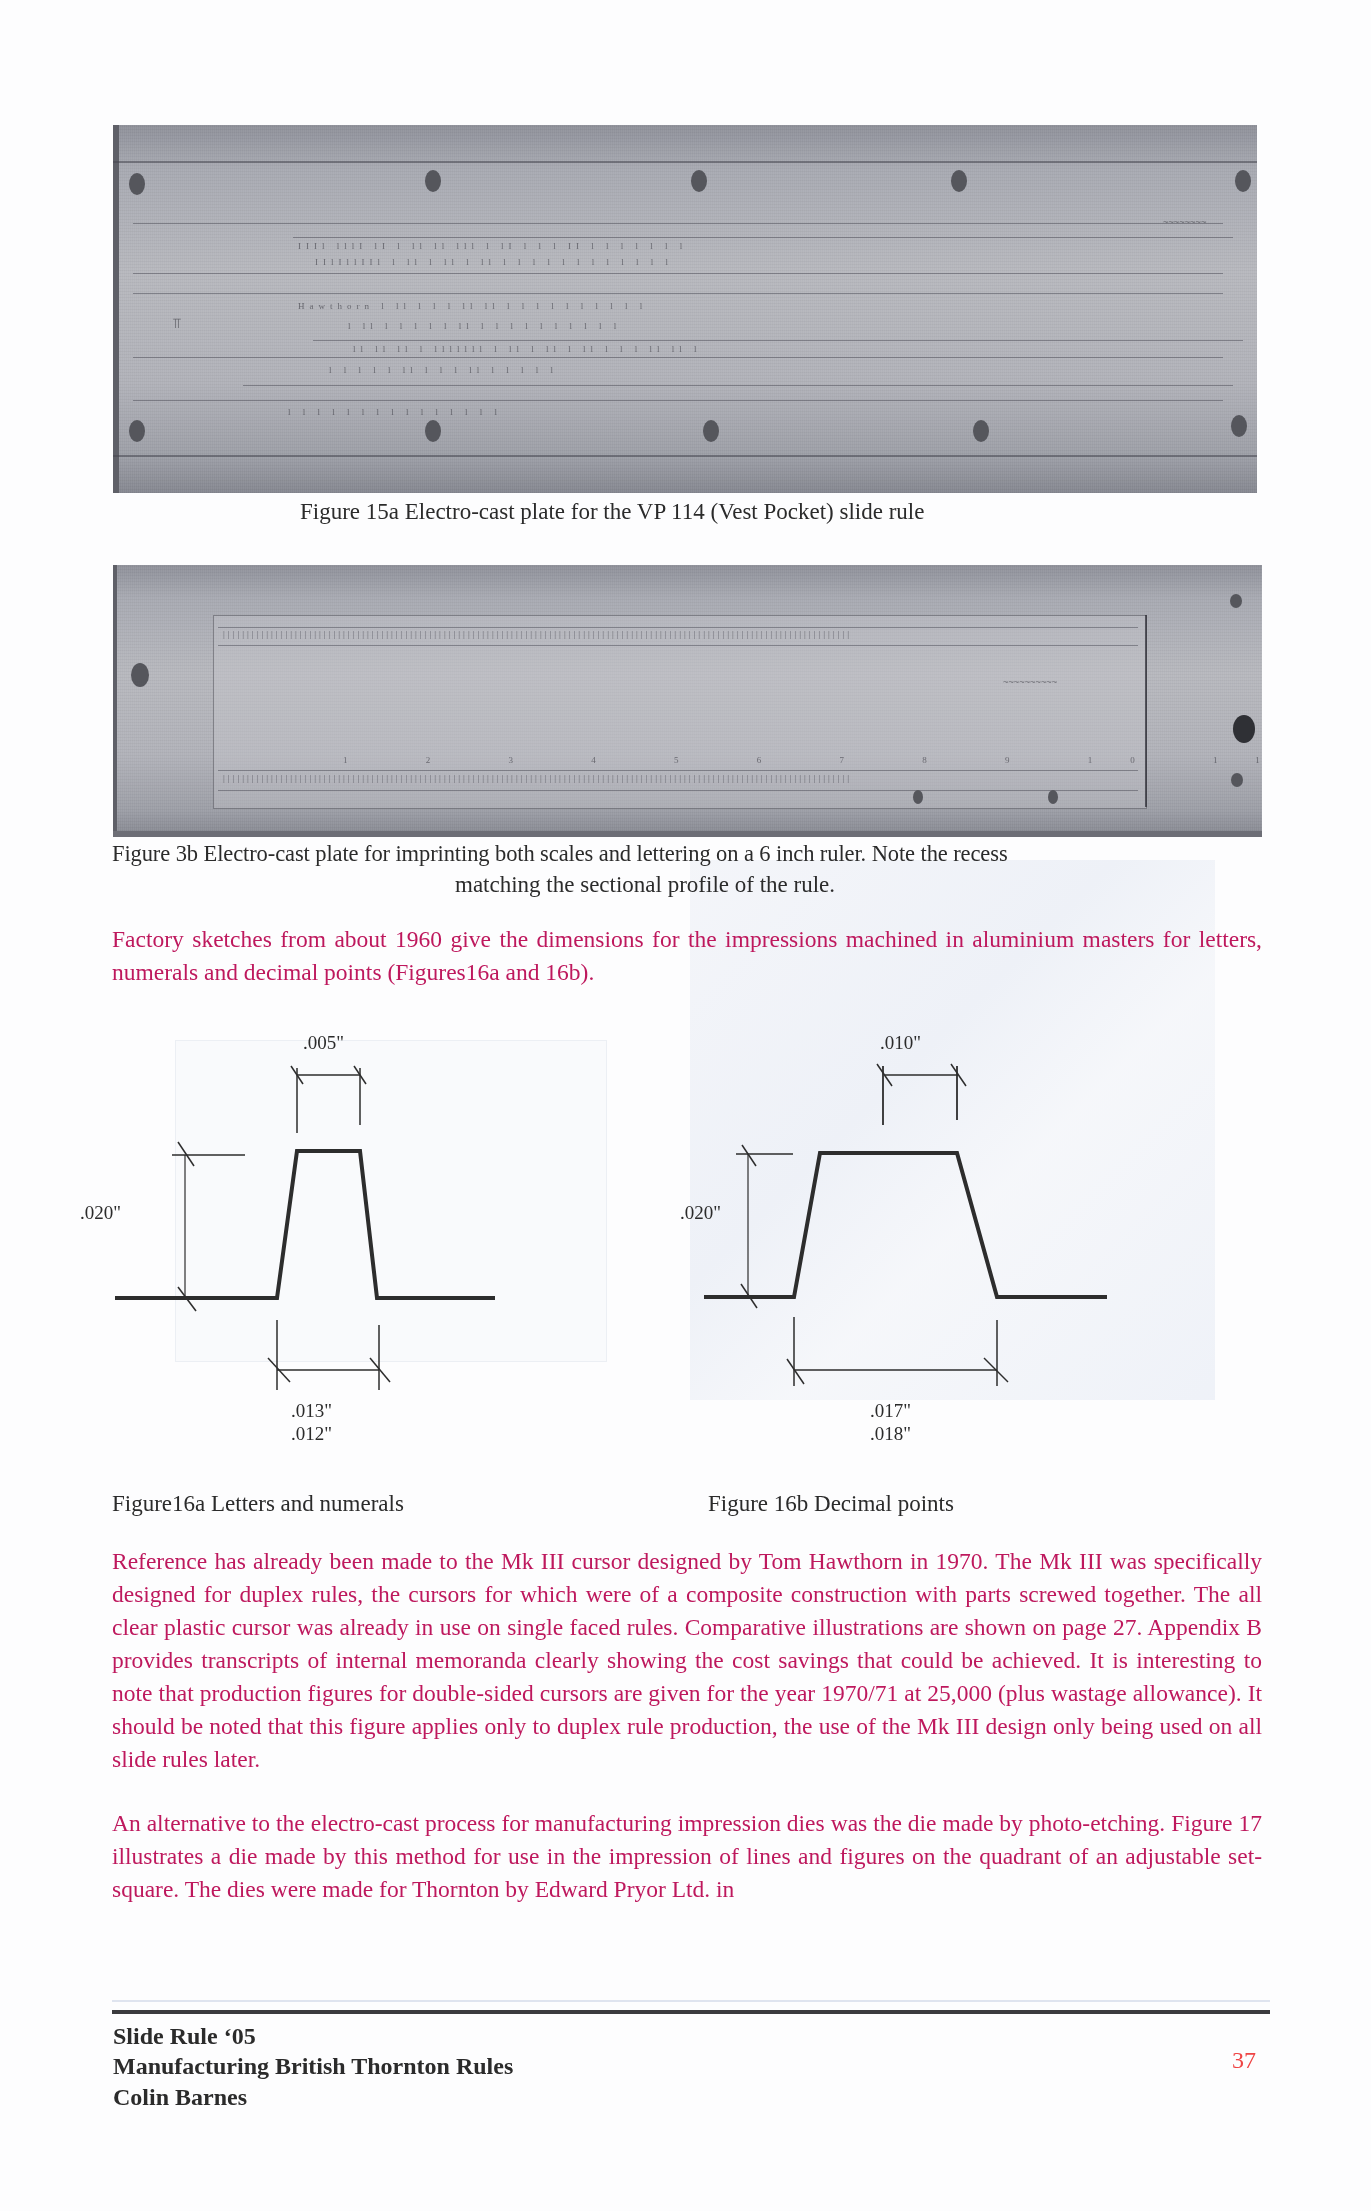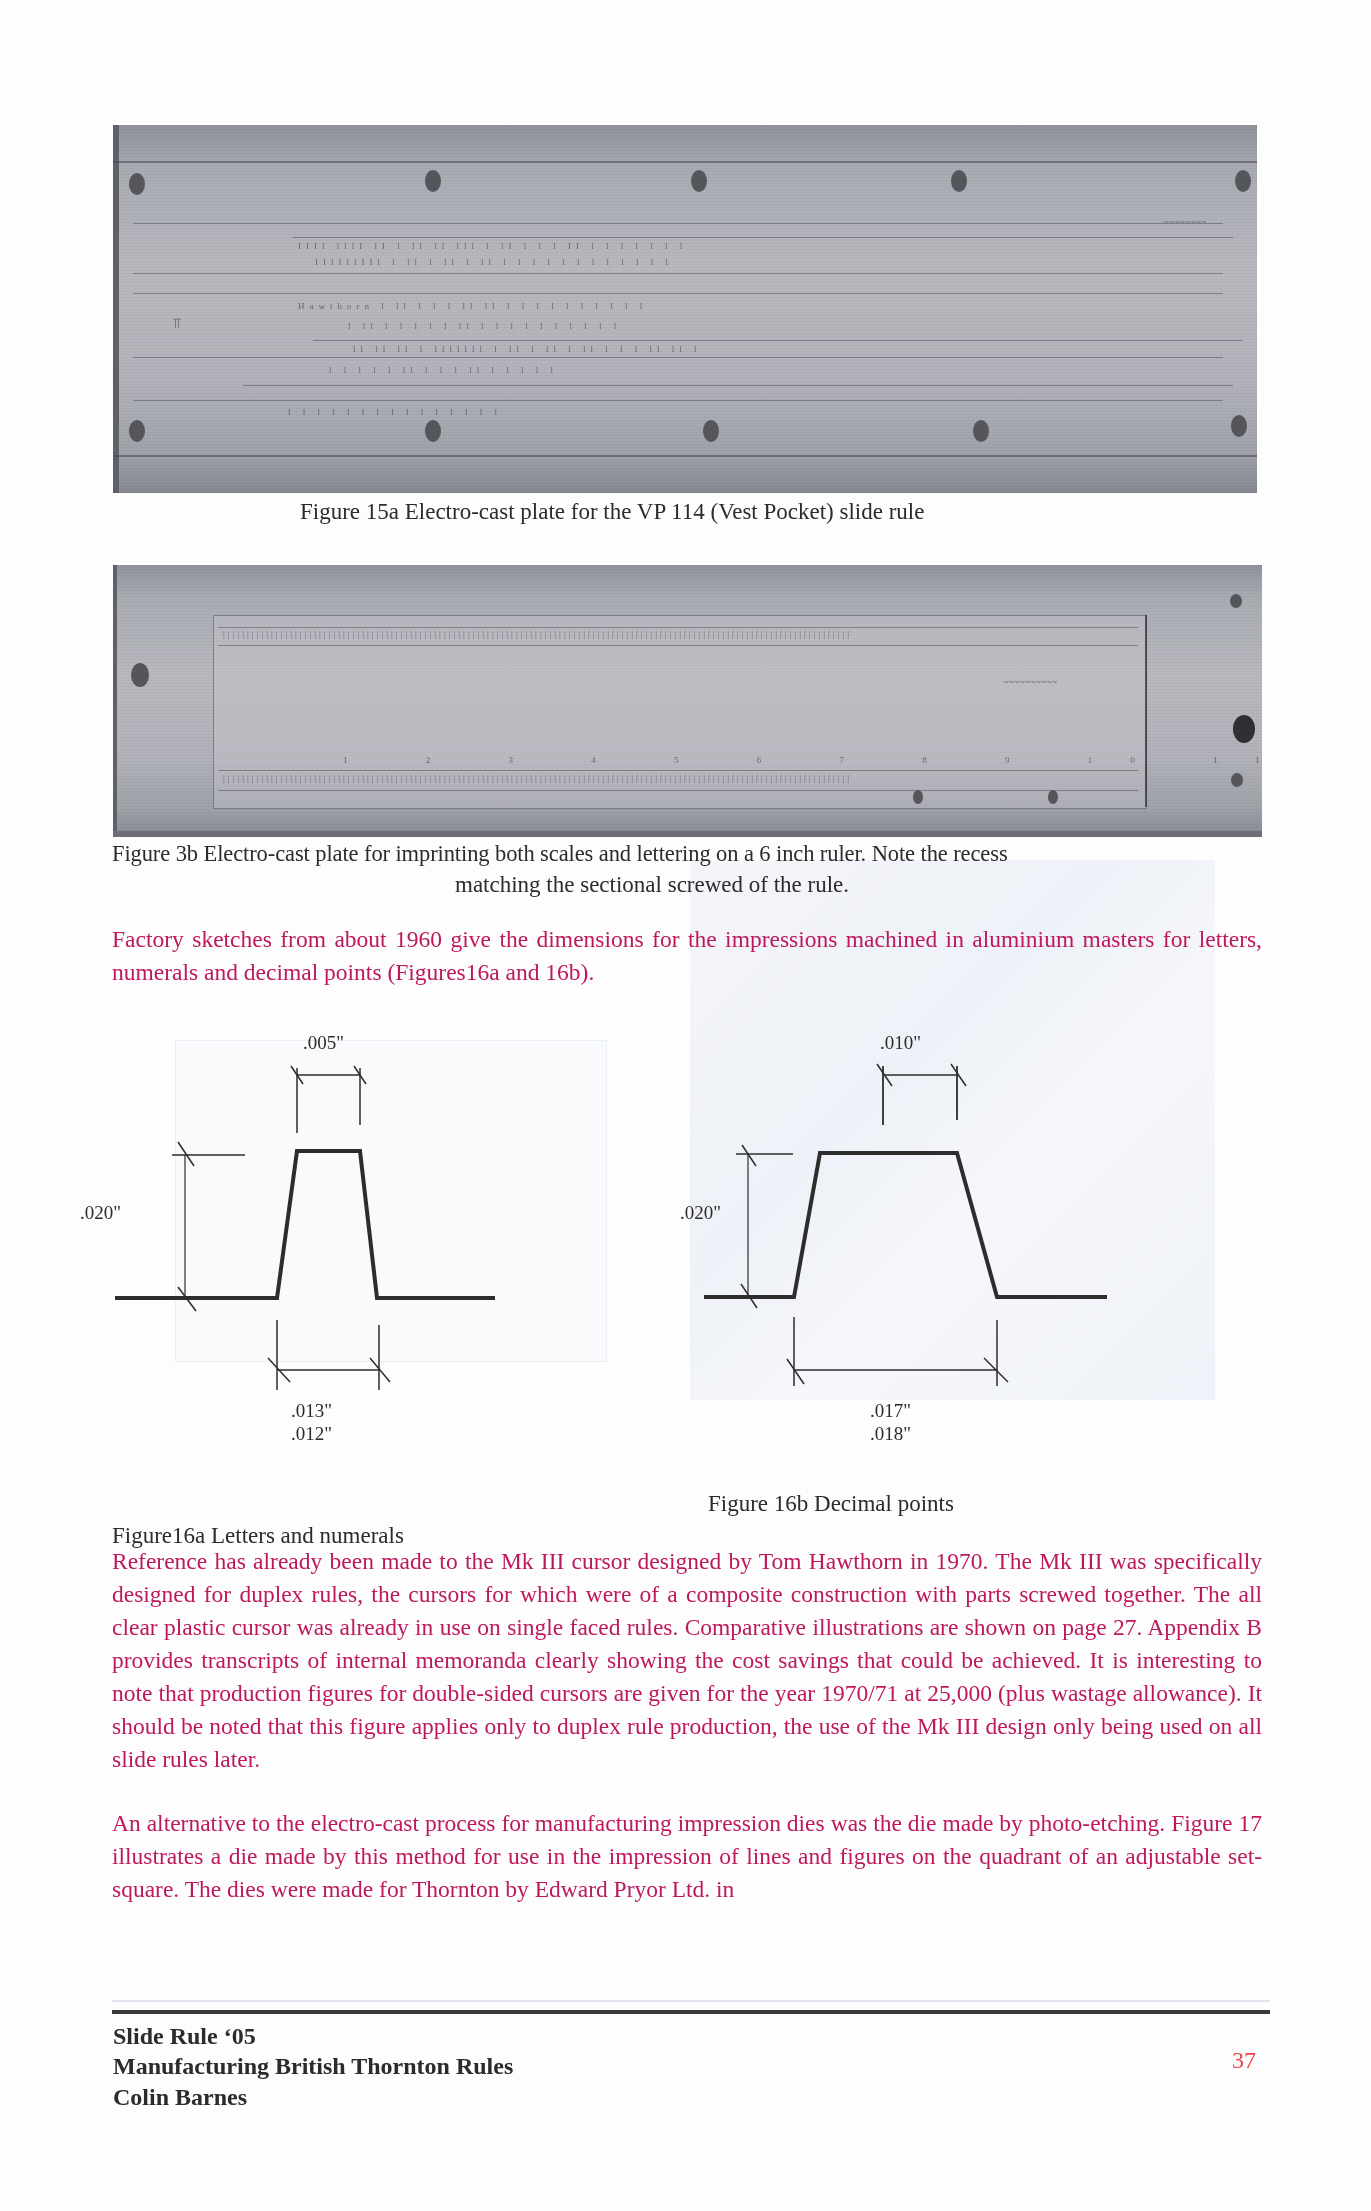--- a/index.html
+++ b/index.html
@@ -103,21 +103,21 @@
   <div class="engrave" style="left:890px; top:112px;">~~~~~~~~~~</div>
   <div class="tick" style="left:1032px; width:2px; top:50px; height:192px; background:rgba(40,40,48,0.7);"></div>
   <div class="hole" style="left:18px; top:98px; width:18px; height:24px;"></div>
   <div class="hole" style="left:1117px; top:29px; width:12px; height:14px;"></div>
   <div class="hole" style="left:1120px; top:150px; width:22px; height:28px; background:#2f3035;"></div>
   <div class="hole" style="left:1118px; top:208px; width:12px; height:14px;"></div>
   <div class="hole" style="left:800px; top:225px; width:10px; height:14px;"></div>
   <div class="hole" style="left:935px; top:225px; width:10px; height:14px;"></div>
 </div>
 <div class="caption" style="left:112px; top:840px; font-size:22.5px; letter-spacing:-0.1px;">Figure 3b  Electro-cast plate for imprinting both scales and lettering on a 6 inch ruler.  Note the recess</div>
-<div class="caption" style="left:455px; top:871px;">matching the sectional screwed of the rule.</div>
+<div class="caption" style="left:455px; top:871px;">matching the sectional profile of the rule.</div>
 
 <div class="para" style="top:923px;">Factory sketches from about 1960 give the dimensions for the impressions machined in aluminium masters for letters, numerals and decimal points (Figures16a and 16b).</div>
 
 <svg class="fig" width="1371" height="1500" viewBox="0 0 1371 1500">
   <g stroke="#2d2d2d" fill="none">
 
     <line x1="297" y1="1075" x2="360" y2="1075" stroke-width="1.5"></line>
     <line x1="297" y1="1068" x2="297" y2="1133" stroke-width="1.5"></line>
     <line x1="360" y1="1068" x2="360" y2="1125" stroke-width="1.5"></line>
     <line x1="291" y1="1066" x2="303" y2="1084" stroke-width="1.5"></line>
@@ -162,21 +162,21 @@
 <div class="dimlbl" style="left:303px; top:1032px;">.005"</div>
 <div class="dimlbl" style="left:80px; top:1202px;">.020"</div>
 <div class="dimlbl" style="left:291px; top:1400px;">.013"</div>
 <div class="dimlbl" style="left:291px; top:1423px;">.012"</div>
 
 <div class="dimlbl" style="left:880px; top:1032px;">.010"</div>
 <div class="dimlbl" style="left:680px; top:1202px;">.020"</div>
 <div class="dimlbl" style="left:870px; top:1400px;">.017"</div>
 <div class="dimlbl" style="left:870px; top:1423px;">.018"</div>
 
-<div class="caption" style="left:112px; top:1490px;margin-top:32px;">Figure16a  Letters and numerals</div>
+<div class="caption" style="left:112px; top:1490px;">Figure16a  Letters and numerals</div>
 <div class="caption" style="left:708px; top:1490px;">Figure 16b  Decimal points</div>
 
 <div class="para" style="top:1545px;">Reference has already been made to the Mk III cursor designed by Tom Hawthorn in 1970.  The Mk III was specifically designed for duplex rules, the cursors for which were of a composite construction with parts screwed together.  The all clear plastic cursor was already in use on single faced rules. Comparative illustrations are shown on page 27.  Appendix B provides transcripts of internal memoranda clearly showing the cost savings that could be achieved.  It is interesting to note that production figures for double-sided cursors are given for the year 1970/71 at 25,000 (plus wastage allowance).  It should be noted that this figure applies only to duplex rule production, the use of the Mk III design only being used on all slide rules later.</div>
 <div class="para" style="top:1807px;">An alternative to the electro-cast process for manufacturing impression dies was the die made by photo-etching.  Figure 17 illustrates a die made by this method for use in the impression of lines and figures on the quadrant of an adjustable set-square.  The dies were made for Thornton by Edward Pryor Ltd. in</div>
 
 <div class="footer-rule-faint"></div>
 <div class="footer-rule"></div>
 <div class="footer-line" style="top:2022px;">Slide Rule ‘05</div>
 <div class="footer-line" style="top:2052px;">Manufacturing British Thornton Rules</div>
 <div class="footer-line" style="top:2083px;">Colin Barnes</div>

